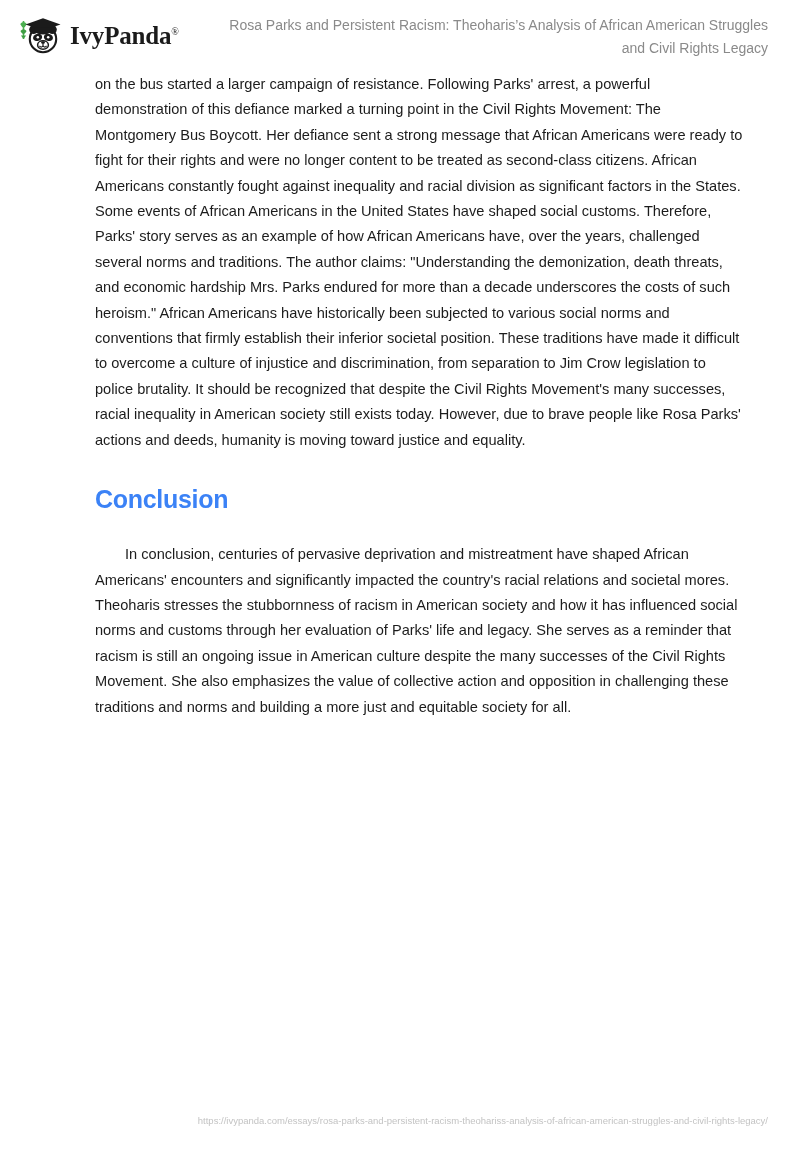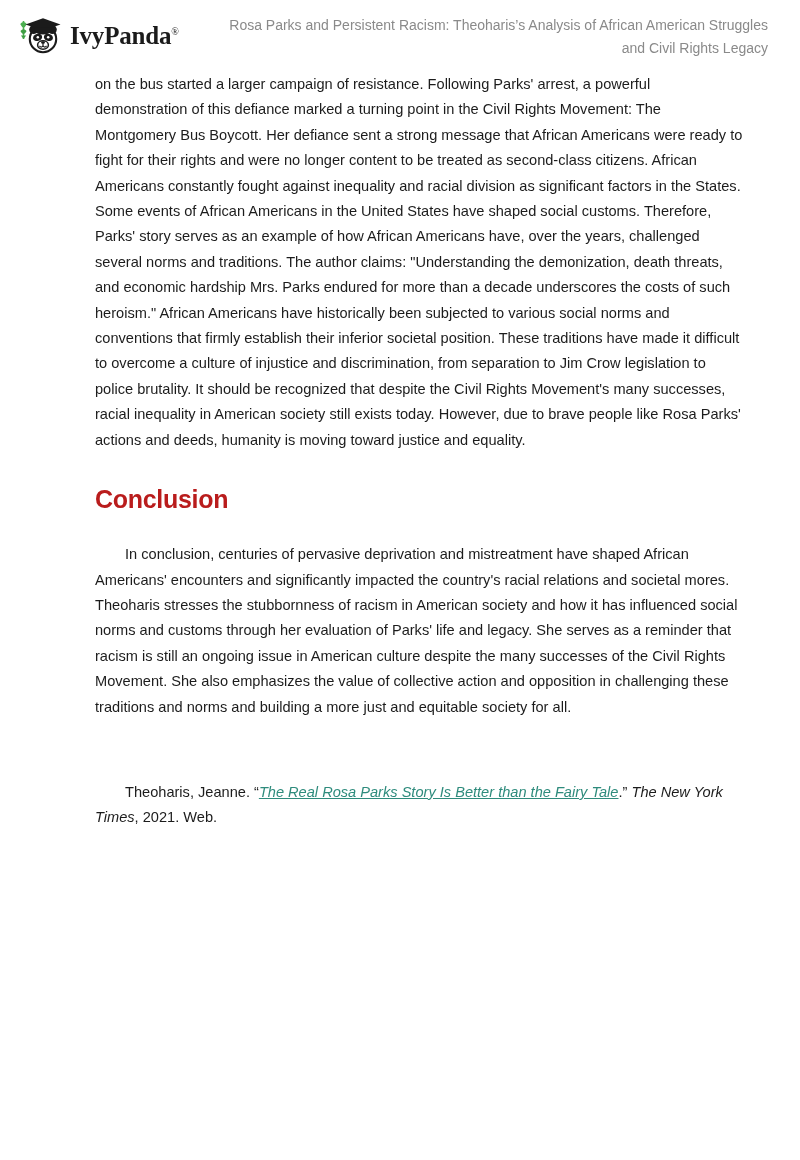--- a/index.html
+++ b/index.html
@@ -80,21 +80,21 @@
     font-family: "Liberation Sans", sans-serif;
   }
   p.indent::before {
     content: "";
     display: inline-block;
     width: 30px;
   }
   h2.section-heading {
     font-size: 25px;
     font-weight: bold;
-    color: #b91c1c;
+    color: #3b82f6;
     margin: 0;
     letter-spacing: -0.3px;
     font-family: "Liberation Sans", sans-serif;
   }
   .gap-para-to-heading { height: 32px; }
   .gap-heading-to-para { height: 28px; }
 
   .ref-line {
     font-size: 14.6px;
     line-height: 25.4px;
@@ -174,18 +174,18 @@
 
     <div class="gap-heading-to-para"></div>
 
     <p class="body-text indent">In conclusion, centuries of pervasive deprivation and mistreatment have shaped African Americans' encounters and significantly impacted the country's racial relations and societal mores. Theoharis stresses the stubbornness of racism in American society and how it has influenced social norms and customs through her evaluation of Parks' life and legacy. She serves as a reminder that racism is still an ongoing issue in American culture despite the many successes of the Civil Rights Movement. She also emphasizes the value of collective action and opposition in challenging these traditions and norms and building a more just and equitable society for all.</p>
 
     <div class="gap-para-to-heading"></div>
 
 
     <div class="gap-heading-to-para"></div>
 
-    <p class="body-text indent ref-line"><span>Theoharis, Jeanne. </span><span>“</span><a class="ref-link" href="#">The Real Rosa Parks Story Is Better than the Fairy Tale</a><span>.” </span><span class="italic">The New York Times</span><span>, 2021. Web.</span></p>
 
   </div>
 
+  <div class="footer">https://ivypanda.com/essays/rosa-parks-and-persistent-racism-theohariss-analysis-of-african-american-struggles-and-civil-rights-legacy/</div>
 
 </div>
 
 </body></html>

